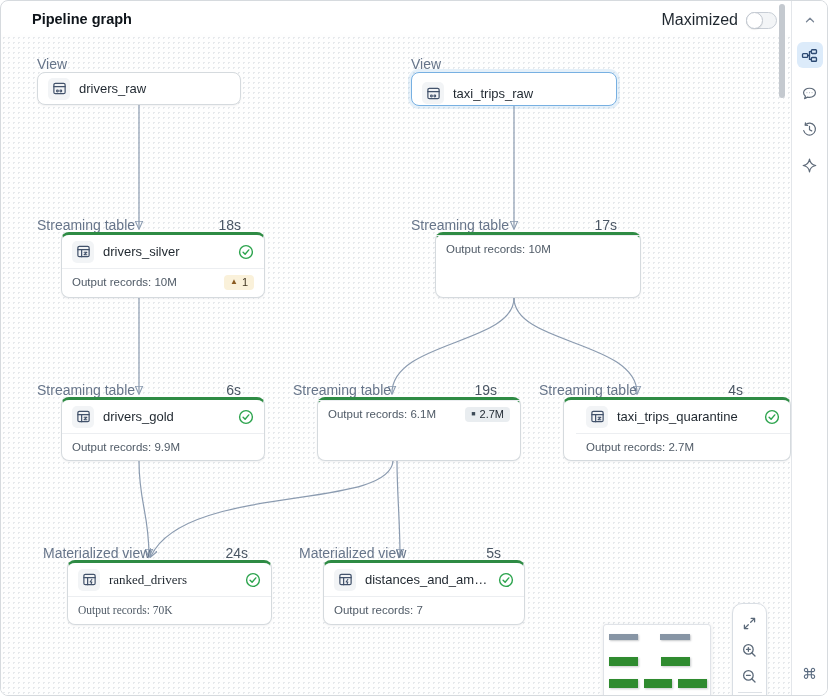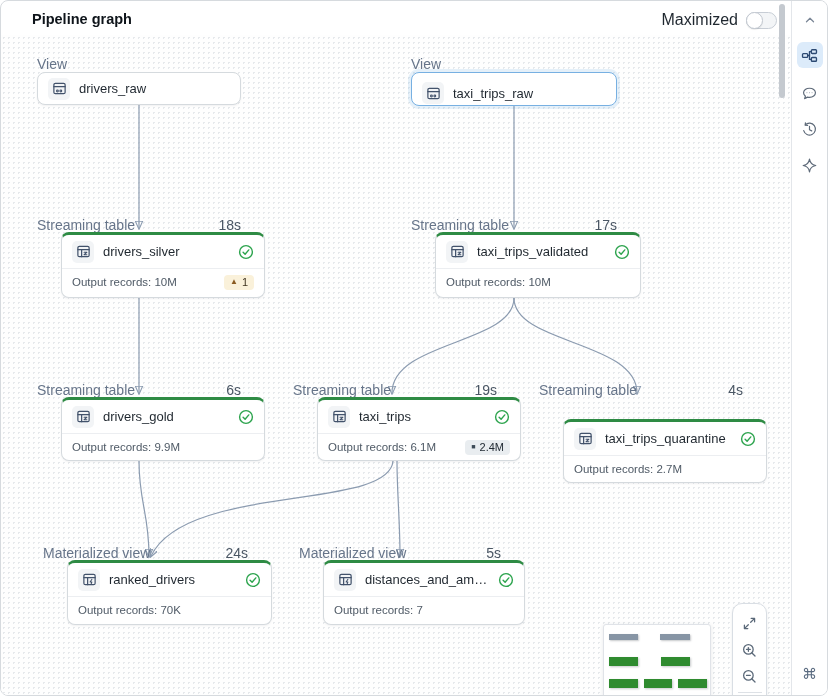--- a/index.html
+++ b/index.html
@@ -161,105 +161,71 @@
           <span>1</span>
         </span>
       </div>
     </div>
 
     <div class="kindrow" style="left:410px; top:182px; width:206px;">
       <span>Streaming table</span>
       <span class="dur">17s</span>
     </div>
     <div class="card done" style="left:410px; top:197px; width:206px; height:66px;">
+      <div class="card-foot">
+        <span class="out">Output records: 10M</span>
+      </div>
+    </div>
+
+    <div class="kindrow" style="left:36px; top:347px; width:204px;">
+      <span>Streaming table</span>
+      <span class="dur">6s</span>
+    </div>
+    <div class="card done" style="left:36px; top:362px; width:204px; height:64px;">
       <div class="card-head">
         <span class="icon-box">
           <svg width="15" height="15" viewBox="0 0 16 16" fill="none" stroke="currentColor" stroke-width="1.3" stroke-linecap="round" stroke-linejoin="round">
             <rect x="2" y="2.5" width="12" height="11" rx="1.6"></rect>
               <line x1="2" y1="6" x2="14" y2="6"></line>
             <line x1="6" y1="6" x2="6" y2="13.5"></line>
               <path d="M8.6,8.8 h3 l-3,2.6 h3" stroke-width="1.1"></path>
           </svg>
         </span>
-        <span class="title">taxi_trips_validated</span>
-        <span class="check">
-          <svg width="16" height="16" viewBox="0 0 16 16" fill="none" stroke="currentColor" stroke-width="1.4" stroke-linecap="round" stroke-linejoin="round">
-            <circle cx="8" cy="8" r="6.4"></circle>
-              <path d="M5.1,8.3 l2,2 l3.7,-4.4"></path>
-          </svg>
-        </span>
-      </div>
-      <div class="card-foot">
-        <span class="out">Output records: 10M</span>
-      </div>
-    </div>
-
-    <div class="kindrow" style="left:36px; top:347px; width:204px;">
-      <span>Streaming table</span>
-      <span class="dur">6s</span>
-    </div>
-    <div class="card done" style="left:36px; top:362px; width:204px; height:64px;">
-      <div class="card-head">
-        <span class="icon-box">
-          <svg width="15" height="15" viewBox="0 0 16 16" fill="none" stroke="currentColor" stroke-width="1.3" stroke-linecap="round" stroke-linejoin="round">
-            <rect x="2" y="2.5" width="12" height="11" rx="1.6"></rect>
-              <line x1="2" y1="6" x2="14" y2="6"></line>
-            <line x1="6" y1="6" x2="6" y2="13.5"></line>
-              <path d="M8.6,8.8 h3 l-3,2.6 h3" stroke-width="1.1"></path>
-          </svg>
-        </span>
         <span class="title">drivers_gold</span>
         <span class="check">
           <svg width="16" height="16" viewBox="0 0 16 16" fill="none" stroke="currentColor" stroke-width="1.4" stroke-linecap="round" stroke-linejoin="round">
             <circle cx="8" cy="8" r="6.4"></circle>
               <path d="M5.1,8.3 l2,2 l3.7,-4.4"></path>
           </svg>
         </span>
       </div>
       <div class="card-foot">
         <span class="out">Output records: 9.9M</span>
       </div>
     </div>
 
     <div class="kindrow" style="left:292px; top:347px; width:204px;">
       <span>Streaming table</span>
       <span class="dur">19s</span>
     </div>
     <div class="card done" style="left:292px; top:362px; width:204px; height:64px;">
-      <div class="card-head">
-        <span class="icon-box">
-          <svg width="15" height="15" viewBox="0 0 16 16" fill="none" stroke="currentColor" stroke-width="1.3" stroke-linecap="round" stroke-linejoin="round">
-            <rect x="2" y="2.5" width="12" height="11" rx="1.6"></rect>
-              <line x1="2" y1="6" x2="14" y2="6"></line>
-            <line x1="6" y1="6" x2="6" y2="13.5"></line>
-              <path d="M8.6,8.8 h3 l-3,2.6 h3" stroke-width="1.1"></path>
-          </svg>
-        </span>
-        <span class="title">taxi_trips</span>
-        <span class="check">
-          <svg width="16" height="16" viewBox="0 0 16 16" fill="none" stroke="currentColor" stroke-width="1.4" stroke-linecap="round" stroke-linejoin="round">
-            <circle cx="8" cy="8" r="6.4"></circle>
-              <path d="M5.1,8.3 l2,2 l3.7,-4.4"></path>
-          </svg>
-        </span>
-      </div>
       <div class="card-foot">
         <span class="out">Output records: 6.1M</span>
         <span class="badge metric">
           <span class="sq">■</span>
-          <span>2.4M</span>
+          <span>2.7M</span>
         </span>
       </div>
     </div>
 
     <div class="kindrow" style="left:538px; top:347px; width:204px;">
       <span>Streaming table</span>
       <span class="dur">4s</span>
     </div>
-    <div class="card done" style="left:538px; top:384px; width:204px; height:64px;">
+    <div class="card done" style="left:538px; top:362px; width:228px; height:64px;padding-left:12px;">
       <div class="card-head">
         <span class="icon-box">
           <svg width="15" height="15" viewBox="0 0 16 16" fill="none" stroke="currentColor" stroke-width="1.3" stroke-linecap="round" stroke-linejoin="round">
             <rect x="2" y="2.5" width="12" height="11" rx="1.6"></rect>
               <line x1="2" y1="6" x2="14" y2="6"></line>
             <line x1="6" y1="6" x2="6" y2="13.5"></line>
               <path d="M8.6,8.8 h3 l-3,2.6 h3" stroke-width="1.1"></path>
           </svg>
         </span>
         <span class="title">taxi_trips_quarantine</span>
@@ -272,21 +238,21 @@
       </div>
       <div class="card-foot">
         <span class="out">Output records: 2.7M</span>
       </div>
     </div>
 
     <div class="kindrow" style="left:42px; top:510px; width:205px;">
       <span>Materialized view</span>
       <span class="dur">24s</span>
     </div>
-    <div class="card done" style="left:42px; top:525px; width:205px; height:65px;">
+    <div class="card done" style="left:42px; top:525px; width:205px; height:65px;font-family:Liberation Serif, serif;">
       <div class="card-head">
         <span class="icon-box">
           <svg width="15" height="15" viewBox="0 0 16 16" fill="none" stroke="currentColor" stroke-width="1.3" stroke-linecap="round" stroke-linejoin="round">
             <rect x="2" y="2.5" width="12" height="11" rx="1.6"></rect>
               <line x1="2" y1="6" x2="14" y2="6"></line>
             <line x1="6" y1="6" x2="6" y2="13.5"></line>
               <path d="M10.6,7.8 l-2,2.8 h2 l-1,2.6" stroke-width="1.1"></path>
           </svg>
         </span>
         <span class="title">ranked_drivers</span>

